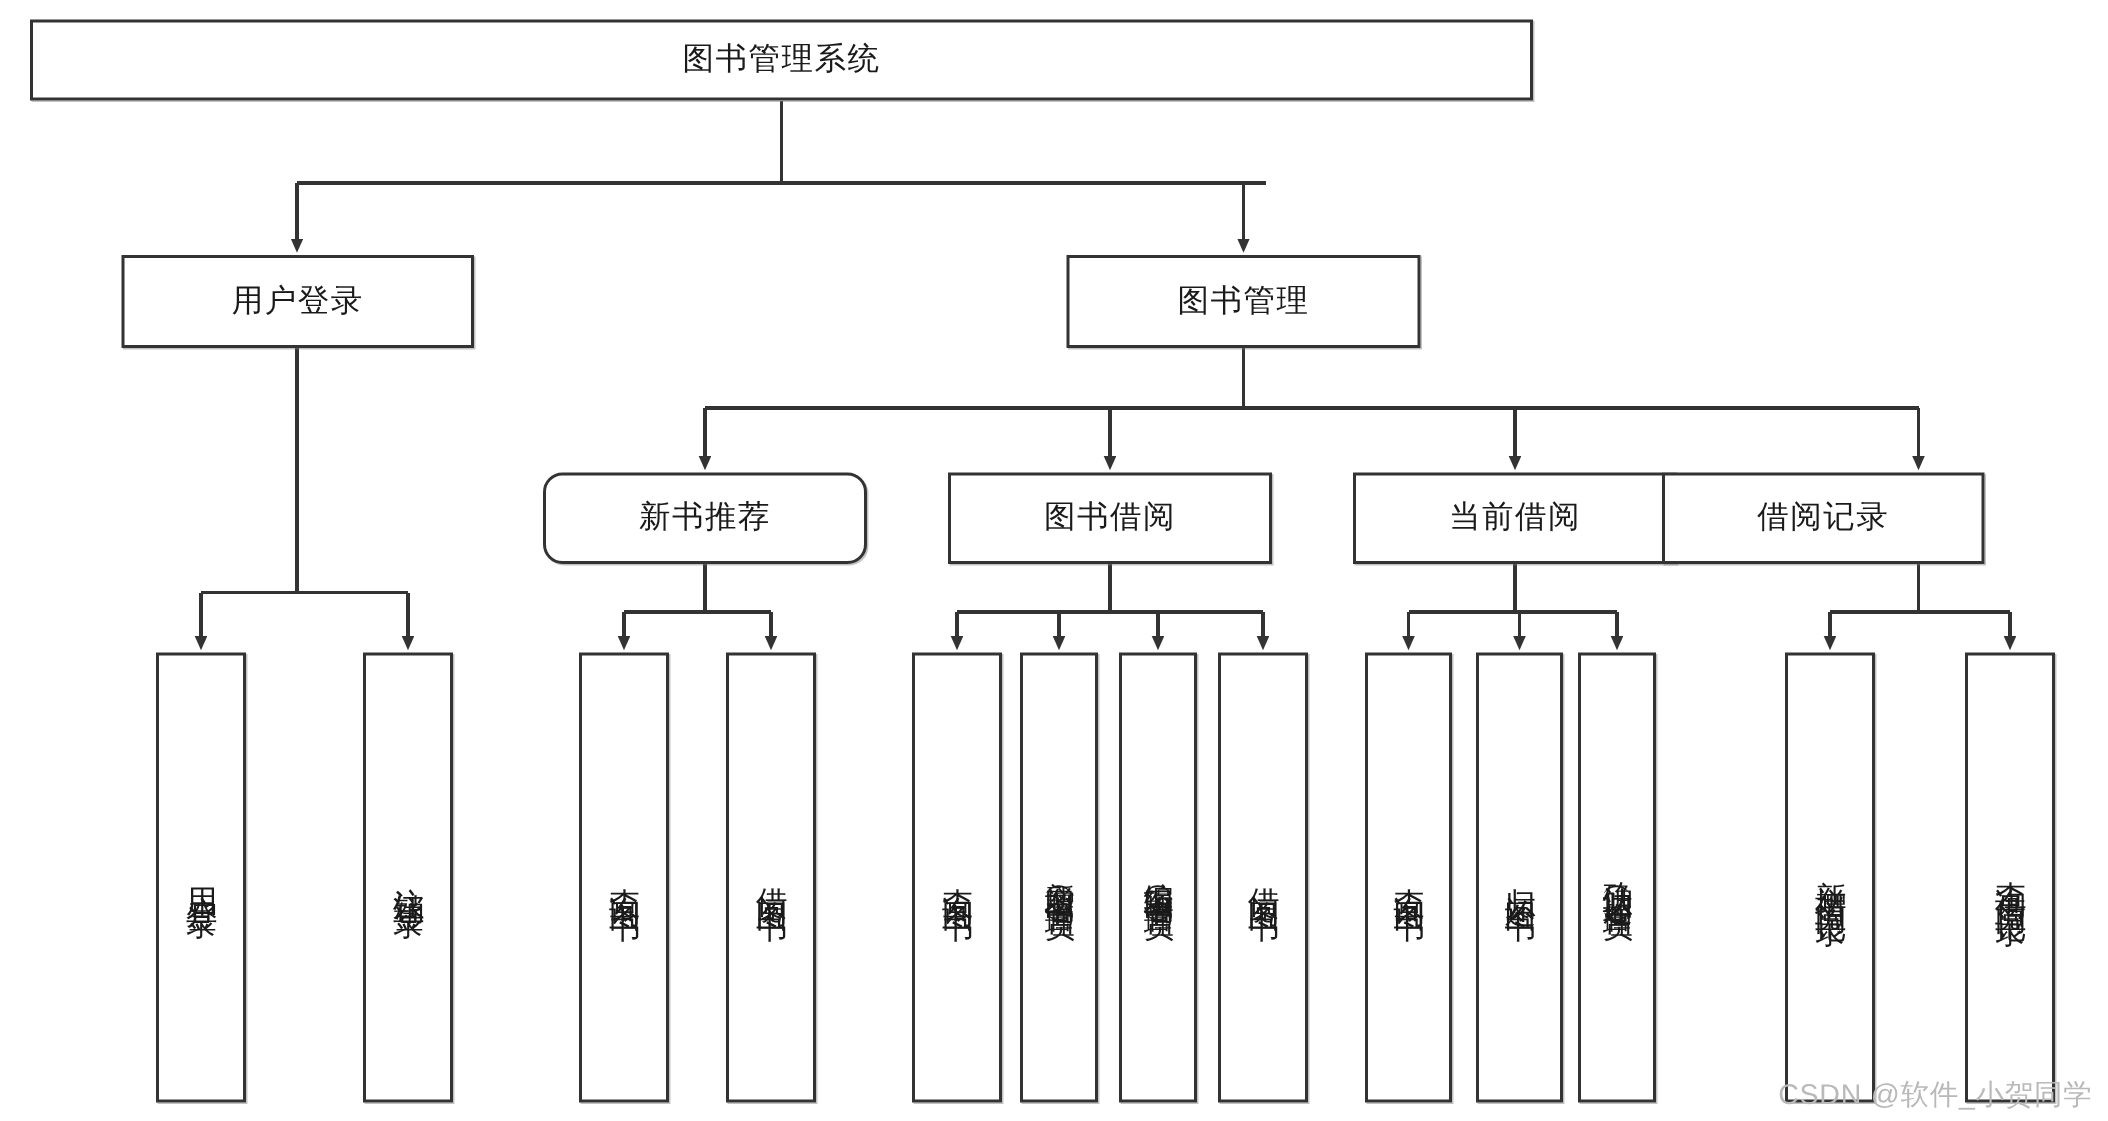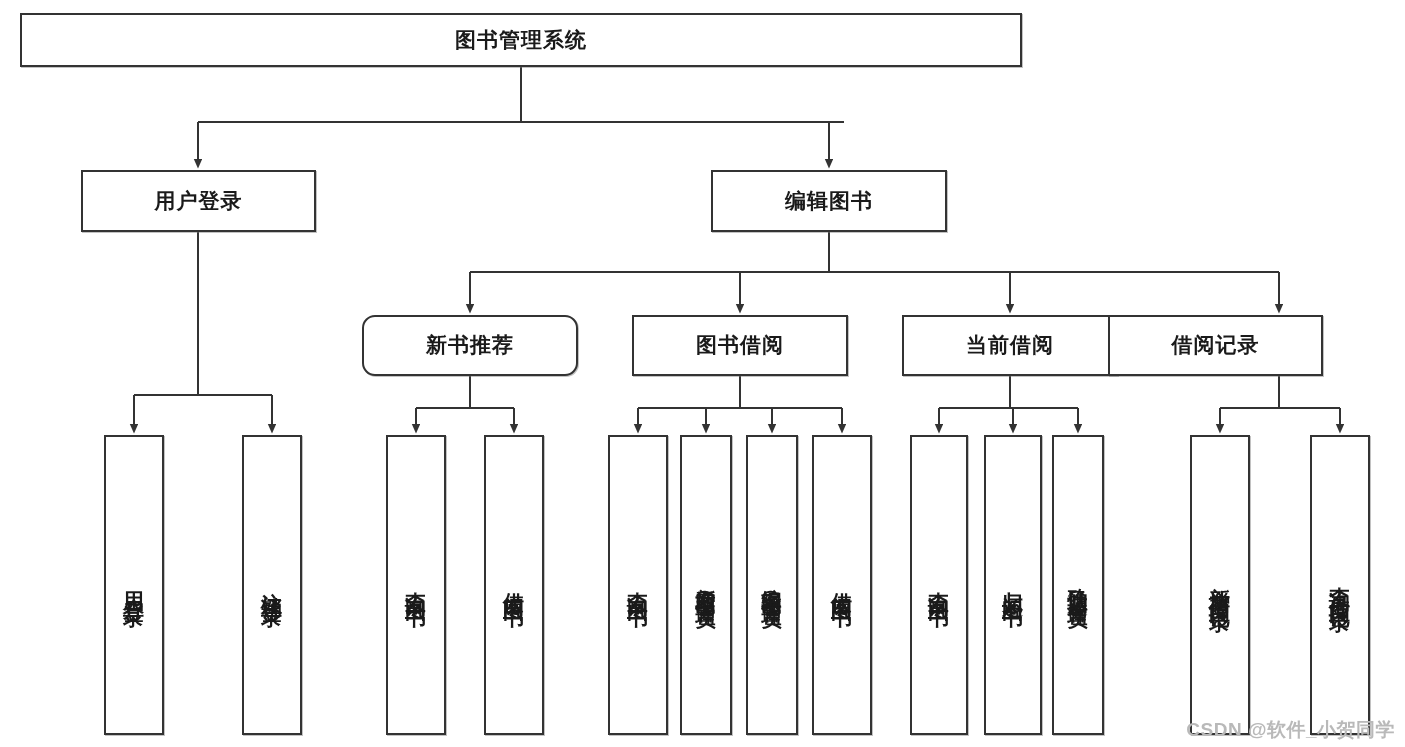--- a/index.html
+++ b/index.html
@@ -3,21 +3,21 @@
 <meta charset="utf-8">
 <style>
   html,body{margin:0;padding:0;}
   body{
     width:1405px;height:747px;
     background:#ffffff;
     font-family:"Liberation Sans","DejaVu Sans",sans-serif;
     position:relative;
     overflow:hidden;
   }
-  #canvas{position:absolute;left:0;top:0;width:1405px;height:747px;font-weight:bold;}
+  #canvas{position:absolute;left:0;top:0;width:1405px;height:747px;}
   svg#wires{position:absolute;left:0;top:0;width:1405px;height:747px;pointer-events:none;}
 
   .node{
     position:absolute;
     box-sizing:border-box;
     background:#ffffff;
     border:2px solid #333333;
     box-shadow:1px 1px 0 rgba(120,120,120,.45);
     display:flex;
     align-items:center;
@@ -114,21 +114,21 @@
   </svg>
 
   <div class="node" style="left:20px;top:13px;width:1002px;height:54px;">
     <span class="lbl">图书管理系统</span>
   </div>
 
   <div class="node" style="left:81px;top:170px;width:235px;height:62px;">
     <span class="lbl">用户登录</span>
   </div>
   <div class="node" style="left:711px;top:170px;width:236px;height:62px;">
-    <span class="lbl">编辑图书</span>
+    <span class="lbl">图书管理</span>
   </div>
 
   <div class="node" style="left:362px;top:315px;width:216px;height:61px;border-radius:13px;">
     <span class="lbl">新书推荐</span>
   </div>
   <div class="node" style="left:902px;top:315px;width:216px;height:61px;">
     <span class="lbl">当前借阅</span>
   </div>
   <div class="node" style="left:632px;top:315px;width:216px;height:61px;">
     <span class="lbl">图书借阅</span>

